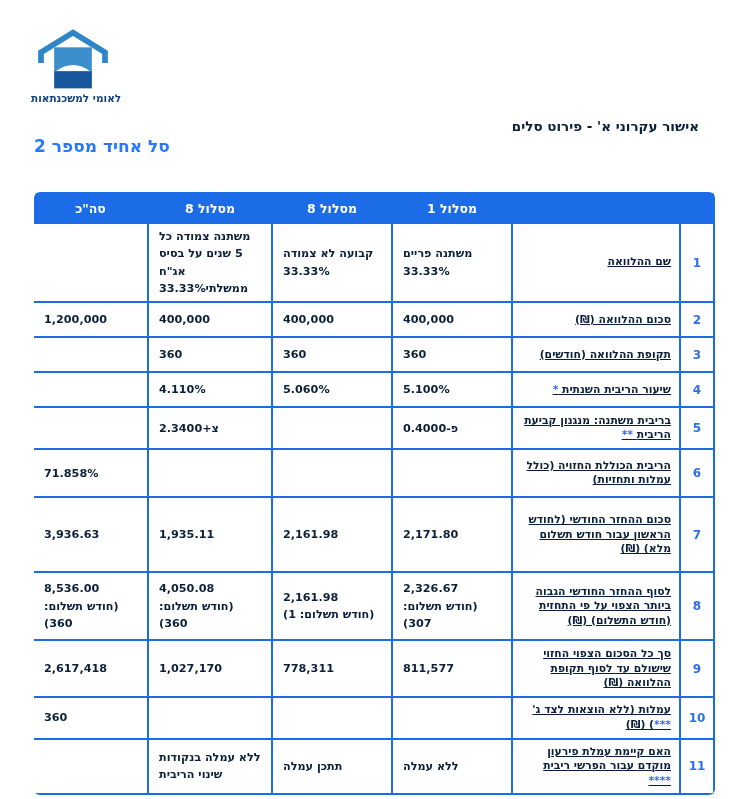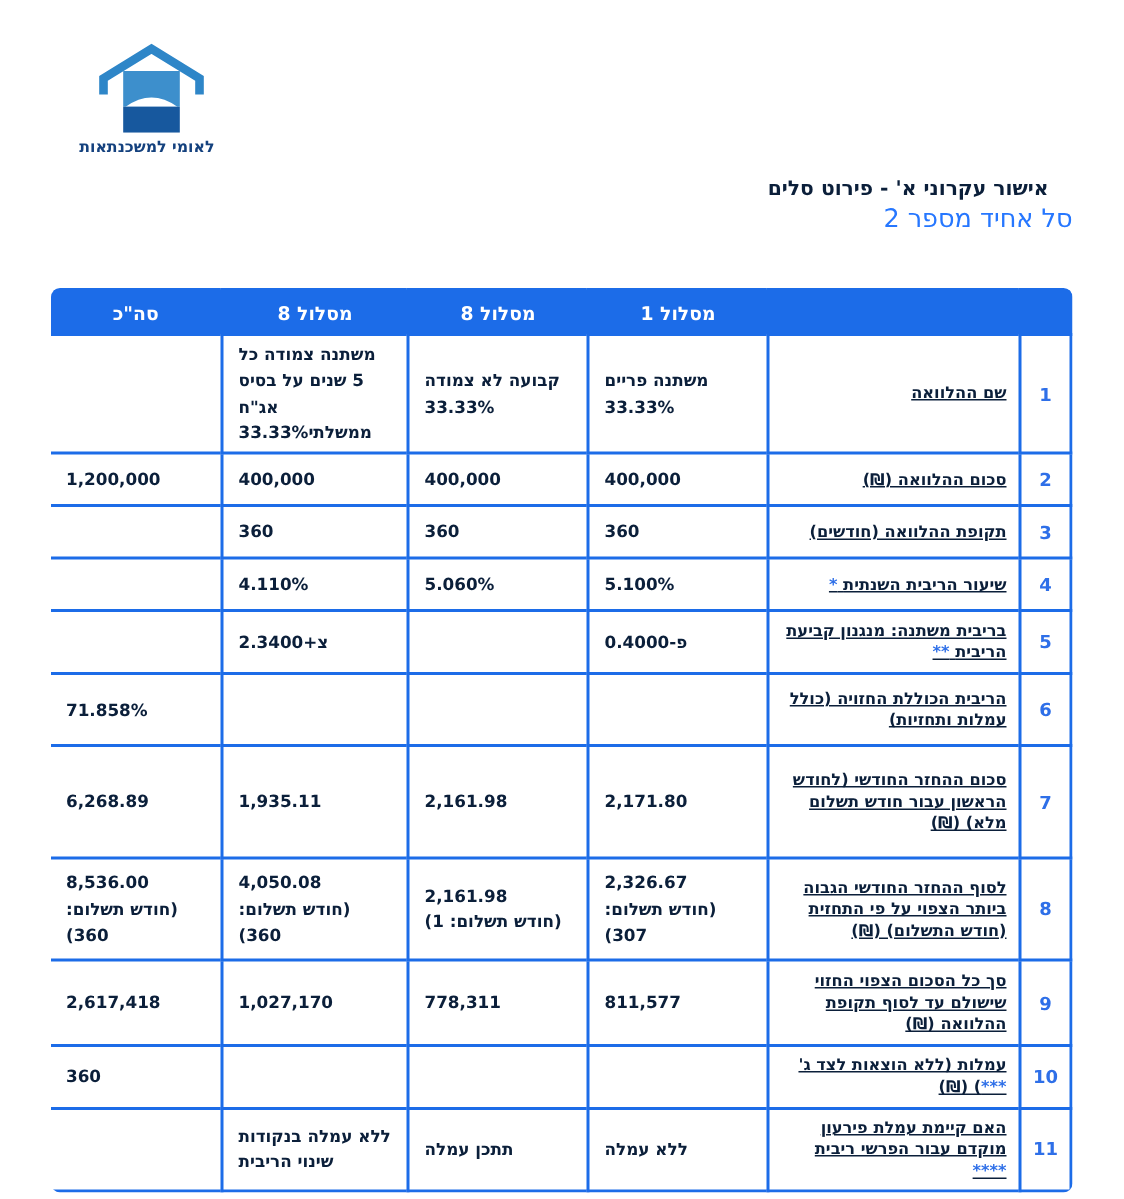--- a/index.html
+++ b/index.html
@@ -14,38 +14,38 @@
     width:749px;height:799px;
     background:#ffffff;
     font-family:"DejaVu Sans","Liberation Sans",sans-serif;
     direction:rtl;
     color:var(--navy);
     overflow:hidden;
   }
   .page{padding:26px 34px 0 34px;}
   
   .logo-block{
-    display:flex;flex-direction:column;align-items:flex-start;
+    display:flex;flex-direction:column;align-items:flex-end;
     width:112px;margin:0 572px 0 0;
   }
   .logo-svg{width:84px;height:64px;display:block;}
   .logo-caption{
     font-size:10.5px;font-weight:bold;color:#14417e;
     margin-top:2px;white-space:nowrap;
   }
   
   .doc-title{
     margin:14px 16px 2px 0;
     font-size:13.5px;font-weight:bold;color:var(--navy);
     text-align:right;
   }
   .doc-subtitle{
     margin:0;
-    font-size:17px;font-weight:normal;color:var(--subtitle);
-    text-align:right;
+    font-size:17px;font-weight:bold;color:var(--subtitle);
+    text-align:left;
   }
   
   .table-wrap{
     margin-top:36px;
     width:681px;
     border-radius:6px;
     overflow:hidden;
   }
   table{
     border-collapse:collapse;
@@ -179,21 +179,21 @@
             <td class="val-cell"></td>
             <td class="val-cell"></td>
             <td class="val-cell">71.858%</td>
           </tr>
           <tr style="height: 75px;">
             <td class="num-cell">7</td>
             <td class="label-cell"><span>סכום ההחזר החודשי (לחודש הראשון עבור חודש תשלום מלא) (₪)</span></td>
             <td class="val-cell">2,171.80</td>
             <td class="val-cell">2,161.98</td>
             <td class="val-cell">1,935.11</td>
-            <td class="val-cell">6,268.89</td>
+            <td class="val-cell">3,936.63</td>
           </tr>
           <tr style="height: 68px;">
             <td class="num-cell">8</td>
             <td class="label-cell"><span>לסוף ההחזר החודשי הגבוה ביותר הצפוי על פי התחזית (חודש התשלום) (₪)</span></td>
             <td class="val-cell">2,326.67
 (חודש תשלום: 307)</td>
             <td class="val-cell">2,161.98
 (חודש תשלום: 1)</td>
             <td class="val-cell">4,050.08
 (חודש תשלום: 360)</td>

